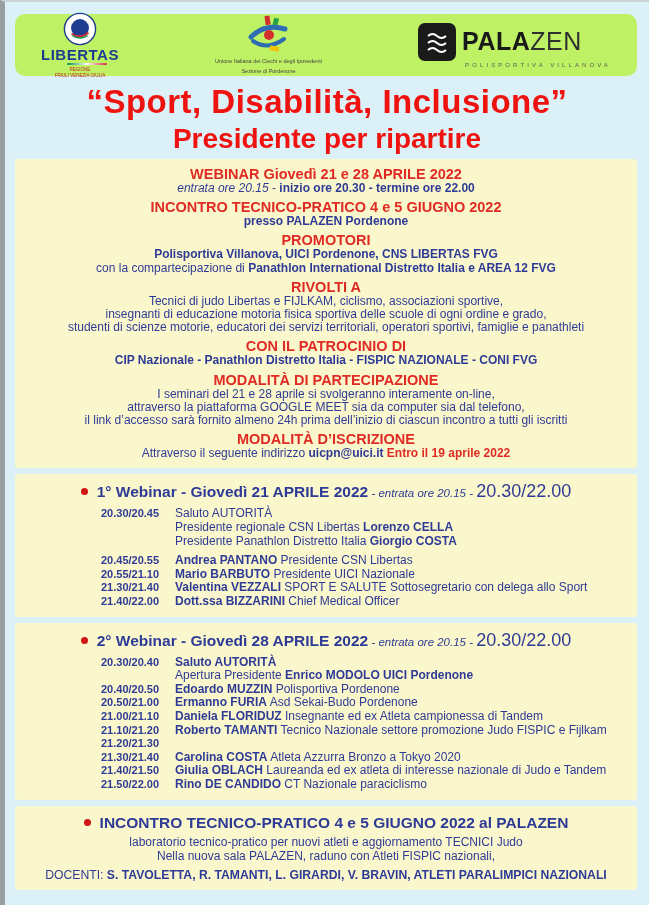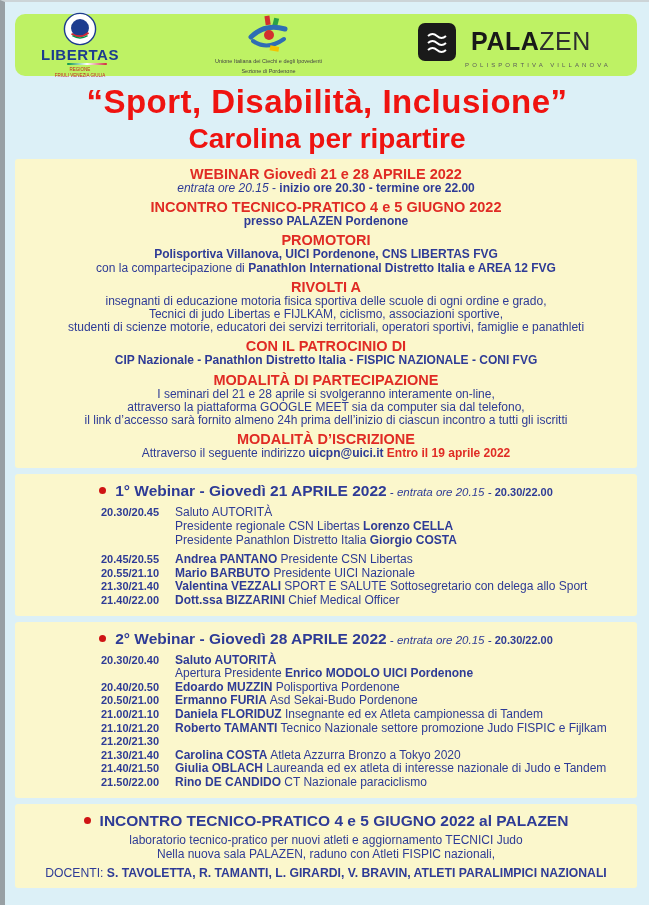--- a/index.html
+++ b/index.html
@@ -12,21 +12,21 @@
     background:#bef264;border-radius:10px;margin:12px 12px 0 10px;height:62px;
     display:flex;align-items:center;justify-content:space-between;padding:0 26px;box-sizing:border-box;
   }
   
   .logo-col{display:flex;flex-direction:column;align-items:center;line-height:1;}
   .lib-name{color:#1d3c8f;font-weight:bold;font-size:15px;letter-spacing:.5px;margin-top:1px;}
   .lib-swoosh{width:40px;height:2px;background:linear-gradient(90deg,#009246,#ffffff,#ce2b37);margin:1px 0 2px 14px;border-radius:2px;}
   .lib-sub{color:#c22323;font-size:4.5px;text-align:center;line-height:1.3;}
   .uici-cap{color:#444;font-size:5.5px;text-align:center;line-height:1.4;margin-top:2px;}
   .palazen{display:flex;flex-direction:column;align-items:flex-start;}
-  .palazen-row{display:flex;align-items:center;gap:15px;}
+  .palazen-row{display:flex;align-items:center;gap:6px;}
   .pala-word{font-size:25px;color:#191919;letter-spacing:.5px;}
   .pala-b{font-weight:800;}
   .pala-l{font-weight:300;color:#2e2e2e;}
   .pala-sub{font-size:6px;letter-spacing:3.1px;color:#5a5a5a;margin:1px 0 0 47px;}
   
   .title{ text-align:center;color:#ef1310;font-weight:bold;margin-top:9px;line-height:1;}
   .title .t1{font-size:33px;letter-spacing:.5px;}
   .title .t2{font-size:28px;margin-top:7px;}
   
   .ybox{
@@ -36,21 +36,21 @@
   .rh{color:#e02b24;font-weight:bold;font-size:14.5px;line-height:16px;margin-top:4px;}
   .rh.first{margin-top:0;}
   .bb{font-weight:bold;}
   .it{font-style:italic;}
   .rd{color:#e02b24;}
   
   .whead{text-align:center;margin:1px 0 5px 0;line-height:18px;}
   .bullet{display:inline-block;width:7px;height:7px;border-radius:50%;background:#cf1414;margin-right:9px;vertical-align:2px;}
   .wtitle{font-weight:bold;font-size:15.5px;color:#2e3b96;}
   .wentrata{font-style:italic;font-size:11.5px;}
-  .wtimes{font-weight:bold;font-size:11px;}
+  .wtimes{font-weight:normal;font-size:18px;}
   .sched{text-align:left;padding-left:80px;}
   .srow{display:flex;}
   .srow.gap{margin-bottom:6px;}
   .stime{width:74px;flex:none;font-weight:bold;font-size:11px;line-height:13.6px;}
   .sdesc{flex:1;font-size:12px;line-height:13.6px;}
   
   .inc-line{margin-top:1px;}
   .inc-doc{margin-top:6px;font-size:12.2px;}
 </style>
 </head>
@@ -94,34 +94,34 @@
           <path d="M10 27 q4.5 -4 9 0 t9 0" stroke="#ffffff" stroke-width="2" fill="none"></path>
         </svg>
         <div class="pala-word"><span class="pala-b">PALA</span><span class="pala-l">ZEN</span></div>
       </div>
       <div class="pala-sub">POLISPORTIVA VILLANOVA</div>
     </div>
   </div>
 
   <div class="title">
     <div class="t1">“Sport, Disabilità, Inclusione”</div>
-    <div class="t2">Carolina per ripartire</div>
+    <div class="t2">Presidente per ripartire</div>
   </div>
 
   <section class="ybox">
     <div class="rh first">WEBINAR Giovedì 21 e 28 APRILE 2022</div>
     <div><span class="it">entrata ore 20.15</span><span> - </span><span class="bb">inizio ore 20.30 - termine ore 22.00</span></div>
     <div class="rh">INCONTRO TECNICO-PRATICO 4 e 5 GIUGNO 2022</div>
     <div class="bb">presso PALAZEN Pordenone</div>
     <div class="rh">PROMOTORI</div>
     <div class="bb">Polisportiva Villanova, UICI Pordenone, CNS LIBERTAS FVG</div>
     <div><span>con la compartecipazione di </span><span class="bb">Panathlon International Distretto Italia e AREA 12 FVG</span></div>
     <div class="rh">RIVOLTI A</div>
+    <div>Tecnici di judo Libertas e FIJLKAM, ciclismo, associazioni sportive,</div>
     <div>insegnanti di educazione motoria fisica sportiva delle scuole di ogni ordine e grado,</div>
-    <div>Tecnici di judo Libertas e FIJLKAM, ciclismo, associazioni sportive,</div>
     <div>studenti di scienze motorie, educatori dei servizi territoriali, operatori sportivi, famiglie e panathleti</div>
     <div class="rh">CON IL PATROCINIO DI</div>
     <div class="bb">CIP Nazionale - Panathlon Distretto Italia - FISPIC NAZIONALE - CONI FVG</div>
     <div class="rh">MODALITÀ DI PARTECIPAZIONE</div>
     <div>I seminari del 21 e 28 aprile si svolgeranno interamente on-line,</div>
     <div>attraverso la piattaforma GOOGLE MEET sia da computer sia dal telefono,</div>
     <div>il link d’accesso sarà fornito almeno 24h prima dell’inizio di ciascun incontro a tutti gli iscritti</div>
     <div class="rh">MODALITÀ D’ISCRIZIONE</div>
     <div><span>Attraverso il seguente indirizzo </span><span class="bb">uicpn@uici.it</span><span class="bb rd"> Entro il 19 aprile 2022</span></div>
   </section>

